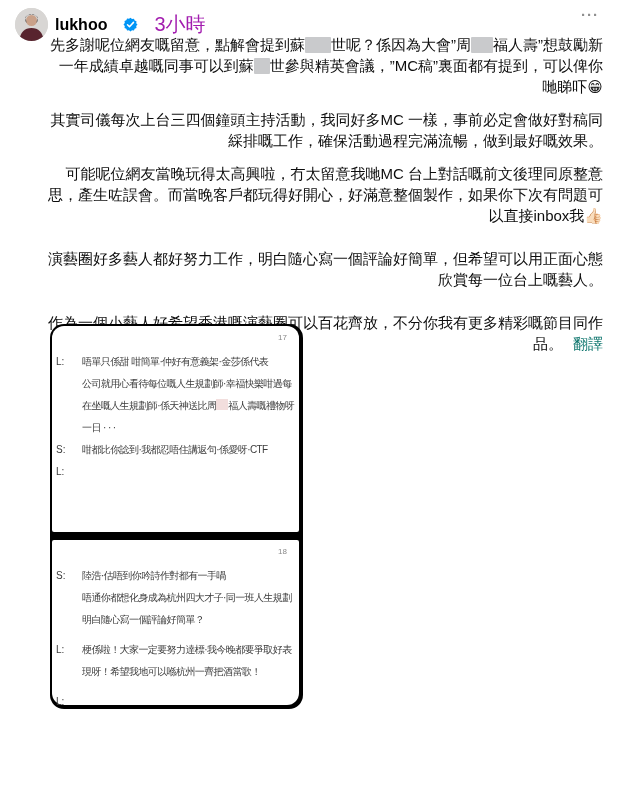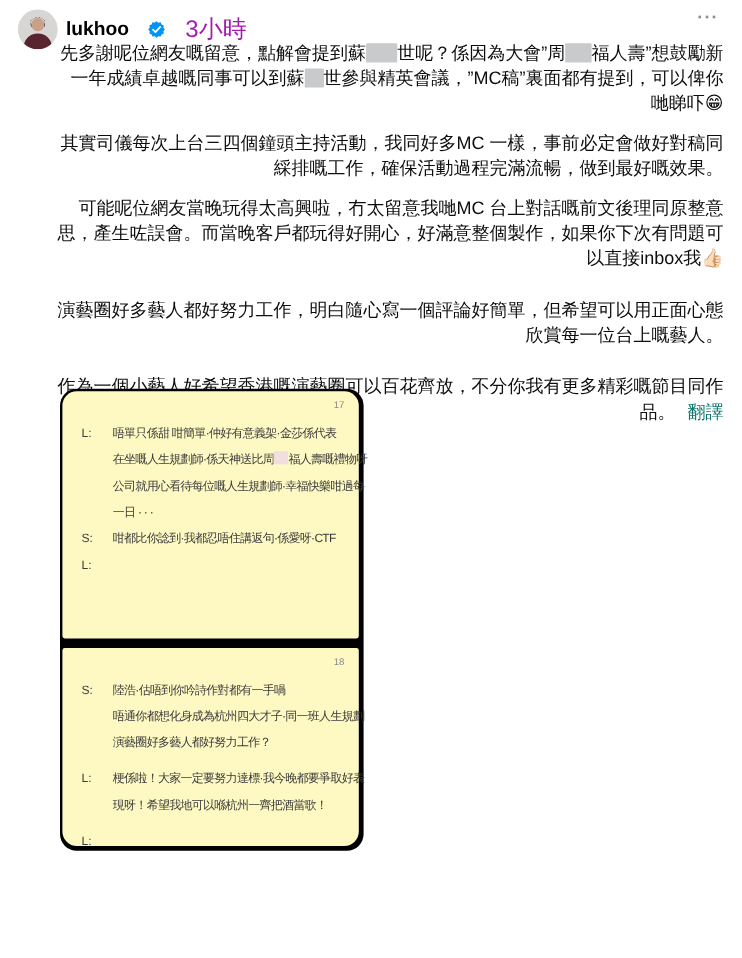--- a/index.html
+++ b/index.html
@@ -23,21 +23,21 @@
   .content p { margin-bottom:12px;text-align:right; }
   .content p.tight { margin-bottom:0;margin-top:22px; }
   .redact { display:inline-block; height:16px; background:#c9cacc; border-radius:1px;
     vertical-align:-3px; }
   .emoji { font-size:15px; }
   .trans-link { color:#0f766e; margin-left:10px; cursor:pointer; }
 
   
   .photo { position:absolute; left:50px; top:324px; width:253px; background:#000;
     border-radius:14px; padding:2px 4px 4px 2px; cursor:pointer; }
-  .page { background:#fef9c3; padding:7px 12px 0 16px; color:#3b3b3b; }
+  .page { background:#ffffff; padding:7px 12px 0 4px; color:#3b3b3b; }
   .page-17 { height:206px; border-radius:12px 12px 2px 2px; margin-bottom:8px; }
   .page-18 { height:165px; border-radius:2px 2px 12px 12px; }
   .page-num { display:block; text-align:right; font-size:8px; color:#8a8a8a;
     height:10px; line-height:10px; margin-bottom:8px; }
   .drow { display:flex; }
   .page-18 .drow { margin-bottom:8px; }
   .spk { width:26px; flex:none; font-size:10px; line-height:22px; }
   .lines { flex:1; min-width:0; }
   .dline { height:22px; line-height:22px; font-size:10px; letter-spacing:-0.6px;
     white-space:nowrap; }
@@ -83,22 +83,22 @@
       <p class="tight"><span>作為一個小藝人好希望香港嘅演藝圈可以百花齊放，不分你我有更多精彩嘅節目同作品。</span><span class="trans-link">翻譯</span></p>
     </div>
 
   <div class="photo" id="photo">
       <div class="page page-17">
         <span class="page-num">17</span>
         <div class="drow">
           <span class="spk">L:</span>
           <div class="lines">
             <div class="dline"><span>唔單只係甜 咁簡單·仲好有意義架·金莎係代表</span></div>
+            <div class="dline"><span>公司就用心看待每位嘅人生規劃師·幸福快樂咁過每</span></div>
             <div class="dline"><span>在坐嘅人生規劃師·係天神送比周</span><span class="pink-redact"></span><span>福人壽嘅禮物呀</span></div>
-            <div class="dline"><span>公司就用心看待每位嘅人生規劃師·幸福快樂咁過每</span></div>
             <div class="dline"><span>一日 · · ·</span></div>
           </div>
         </div>
         <div class="drow">
           <span class="spk">S:</span>
           <div class="lines">
             <div class="dline"><span>咁都比你諗到·我都忍唔住講返句·係愛呀·CTF</span></div>
           </div>
         </div>
         <div class="drow">
@@ -107,21 +107,21 @@
           </div>
         </div>
       </div>
       <div class="page page-18">
         <span class="page-num">18</span>
         <div class="drow">
           <span class="spk">S:</span>
           <div class="lines">
             <div class="dline"><span>陸浩·估唔到你吟詩作對都有一手喎</span></div>
             <div class="dline"><span>唔通你都想化身成為杭州四大才子·同一班人生規劃</span></div>
-            <div class="dline"><span>演藝圈好多藝人都好努力工作？</span></div>
+            <div class="dline"><span>明白隨心寫一個評論好簡單？</span></div>
           </div>
         </div>
         <div class="drow">
           <span class="spk">L:</span>
           <div class="lines">
             <div class="dline"><span>梗係啦！大家一定要努力達標·我今晚都要爭取好表</span></div>
             <div class="dline"><span>現呀！希望我地可以喺杭州一齊把酒當歌！</span></div>
           </div>
         </div>
         <div class="drow">

